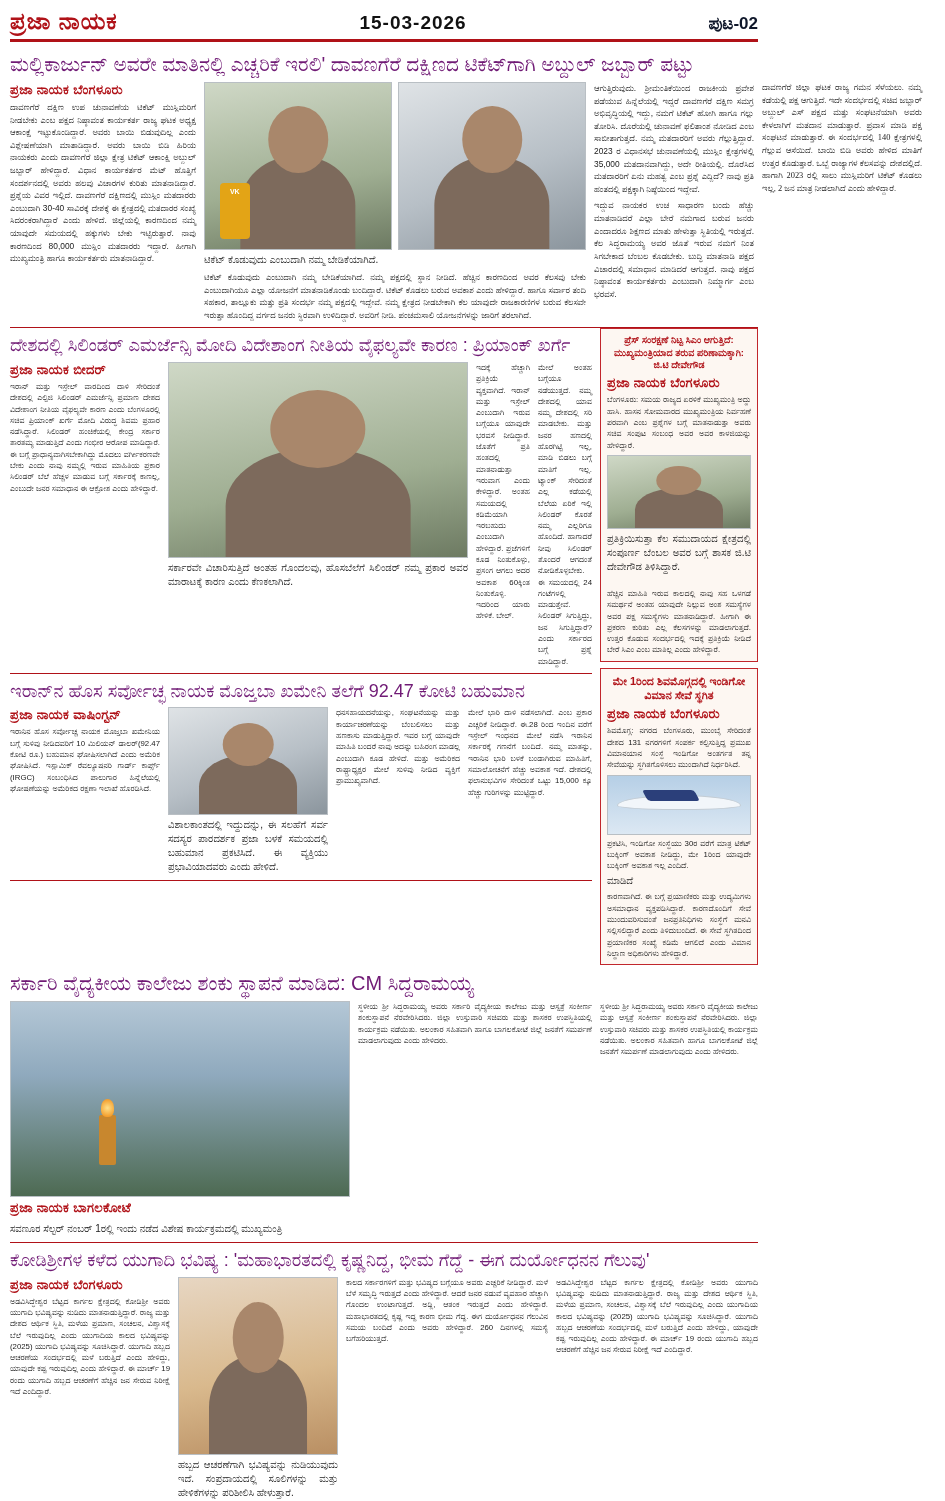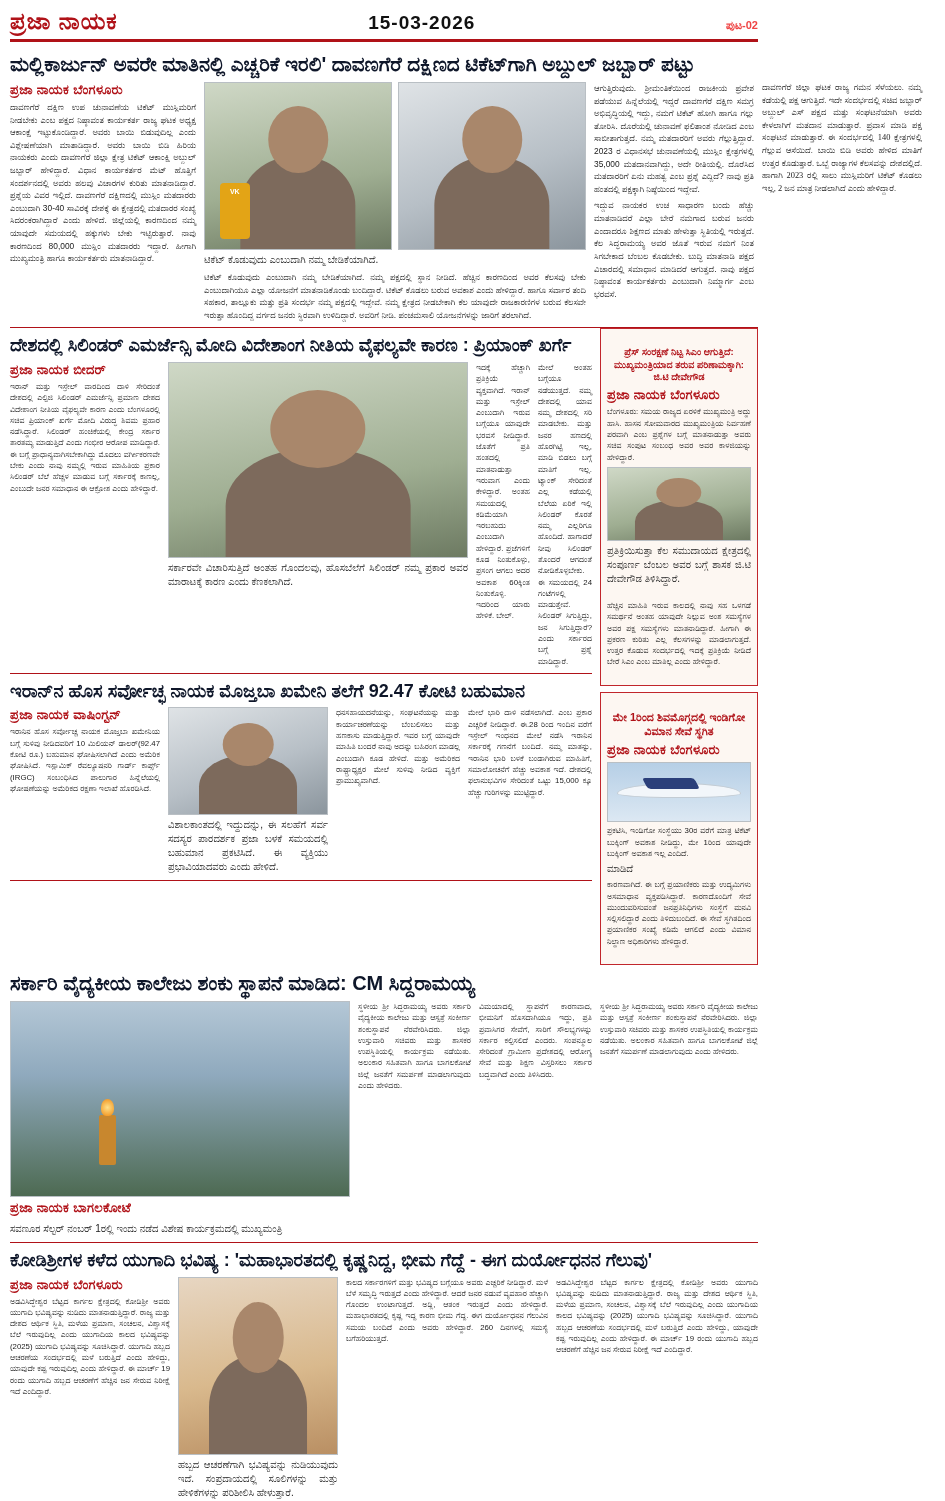--- a/index.html
+++ b/index.html
@@ -31,29 +31,29 @@
     font-weight: bold;
     letter-spacing: 1px;
   }
   .date {
     font-size: 19px;
     font-weight: bold;
     color: #111;
     letter-spacing: 1px;
   }
   .pageno {
-    font-size: 11px;
+    font-size: 17px;
     font-weight: bold;
-    color: #ef4444;
+    color: #0f172a;
   }
   
   .section { border-bottom: 1.5px solid #b01218; padding: 4px 0 6px 0; }
   .headline {
-    color: #0f172a;
-    font-weight: bold;
+    color: #701a75;
+    font-weight: normal;
     line-height: 1.25;
     margin: 2px 0 5px 0;
   }
   .h-xl { font-size: 20px; }
   .h-lg { font-size: 18px; }
   .byline {
     color: #b01218;
     font-size: 13px;
     font-weight: bold;
     margin-bottom: 3px;
@@ -136,21 +136,21 @@
     background: linear-gradient(180deg,#cfd6de,#6a747e);
     clip-path: polygon(40% 0,60% 0,78% 100%,22% 100%);
   }
   .glow {
     position:absolute; left:20%; bottom:4%; width:60%; height:28%;
     background: radial-gradient(ellipse at center, rgba(255,200,90,.55), rgba(255,200,90,0) 70%);
   }
   
   .boxed {
     border: 1px solid #c1262c;
-    padding: 17px 6px;
+    padding: 5px 6px;
     background: #fdf7f2;
   }
   .boxhead {
     color:#b01218; font-weight:bold; font-size:9.5px;
     line-height:1.3; margin-bottom:4px; text-align:center;
   }
   .caption {
     font-size: 10px; line-height:1.4; color:#222; margin-top:3px;
     text-align: justify;
   }
@@ -258,20 +258,25 @@
         <div class="byline">ಪ್ರಜಾ ನಾಯಕ ಬೆಂಗಳೂರು</div>
         <div class="body-text tiny">ಬೆಂಗಳೂರು: ಸಮಯ ರಾಜ್ಯದ ಏರಳಿಕೆ ಮುಖ್ಯಮಂತ್ರಿ ಅದ್ದು ಹಾಸಿ. ಹಾಸನ ಸೋಮವಾರದ ಮುಖ್ಯಮಂತ್ರಿಯ ನಿರ್ವಹಣೆ ಪರವಾಗಿ ಎಂಬ ಪ್ರಶ್ನೆಗಳ ಬಗ್ಗೆ ಮಾತನಾಡುತ್ತಾ ಅವರು ಸಚಿವ ಸಂಪುಟ ಸಂಬಂಧ ಅವರ ಅವರ ಕಾಳಜಿಯನ್ನು ಹೇಳಿದ್ದಾರೆ.</div>
         <div class="photo ph-face ph-grad-a" style="height:74px; margin-top:4px;"></div>
         <div class="caption">ಪ್ರತಿಕ್ರಿಯಿಸುತ್ತಾ ಕೆಲ ಸಮುದಾಯದ ಕ್ಷೇತ್ರದಲ್ಲಿ ಸಂಪೂರ್ಣ ಬೆಂಬಲ ಅವರ ಬಗ್ಗೆ ಶಾಸಕ ಜಿ.ಟಿ ದೇವೇಗೌಡ ತಿಳಿಸಿದ್ದಾರೆ.</div>
         <div class="body-text tiny" style="margin-top:14px;">ಹೆಚ್ಚಿನ ಮಾಹಿತಿ ಇರುವ ಕಾಲದಲ್ಲಿ ನಾವು ಸಹ ಒಳಗಡೆ ಸಮರ್ಥನೆ ಅಂತಹ ಯಾವುದೇ ನಿಲ್ಲುವ ಅಂಶ ಸಮಸ್ಯೆಗಳ ಅವರ ಪಕ್ಷ ಸಮಸ್ಯೆಗಳು ಮಾತನಾಡಿದ್ದಾರೆ. ಹೀಗಾಗಿ ಈ ಪ್ರಕರಣ ಕುರಿತು ಎಲ್ಲ ಕೆಲಸಗಳನ್ನು ಮಾಡಲಾಗುತ್ತದೆ. ಉತ್ತರ ಕೊಡುವ ಸಂದರ್ಭದಲ್ಲಿ ಇದಕ್ಕೆ ಪ್ರತಿಕ್ರಿಯೆ ನೀಡಿದೆ ಬೇರೆ ಸಿಎಂ ಎಂಬ ಮಾತಿಲ್ಲ ಎಂದು ಹೇಳಿದ್ದಾರೆ.</div>
       </div>
 
       <div class="boxed" style="margin-top:6px;">
         <div class="boxhead" style="font-size:11px;">ಮೇ 1ರಿಂದ ಶಿವಮೊಗ್ಗದಲ್ಲಿ ಇಂಡಿಗೋ ವಿಮಾನ ಸೇವೆ ಸ್ಥಗಿತ</div>
         <div class="byline">ಪ್ರಜಾ ನಾಯಕ ಬೆಂಗಳೂರು</div>
+        <div class="cols">
+          <div class="col">
+              <div class="body-text tiny">ಶಿವಮೊಗ್ಗ: ನಗರದ ಬೆಂಗಳೂರು, ಮುಂಬೈ ಸೇರಿದಂತೆ ದೇಶದ 131 ನಗರಗಳಿಗೆ ಸಂಪರ್ಕ ಕಲ್ಪಿಸುತ್ತಿದ್ದ ಪ್ರಮುಖ ವಿಮಾನಯಾನ ಸಂಸ್ಥೆ ಇಂಡಿಗೋ ಅಂತರ್ಗತ ತನ್ನ ಸೇವೆಯನ್ನು ಸ್ಥಗಿತಗೊಳಿಸಲು ಮುಂದಾಗಿದೆ ನಿರ್ಧರಿಸಿದೆ.</div>
+            </div>
+        </div>
         <div class="photo ph-plane" style="height:60px; margin-top:4px;">
           <div class="plane"></div>
         </div>
         <div class="cols" style="margin-top:3px;">
           <div class="col">
               <div class="body-text tiny">ಪ್ರಕಟಿಸಿ, ಇಂಡಿಗೋ ಸಂಸ್ಥೆಯು 30ರ ವರೆಗೆ ಮಾತ್ರ ಟಿಕೆಟ್ ಬುಕ್ಕಿಂಗ್ ಅವಕಾಶ ನೀಡಿದ್ದು, ಮೇ 1ರಿಂದ ಯಾವುದೇ ಬುಕ್ಕಿಂಗ್ ಅವಕಾಶ ಇಲ್ಲ ಎಂದಿದೆ.</div>
             </div>
         </div>
         <div class="caption">ಮಾಡಿದೆ</div>
         <div class="body-text tiny" style="margin-top:3px;">ಕಾರಣವಾಗಿದೆ. ಈ ಬಗ್ಗೆ ಪ್ರಯಾಣಿಕರು ಮತ್ತು ಉದ್ಯಮಿಗಳು ಅಸಮಾಧಾನ ವ್ಯಕ್ತಪಡಿಸಿದ್ದಾರೆ. ಕಾರಣದೊಂದಿಗೆ ಸೇವೆ ಮುಂದುವರಿಸುವಂತೆ ಜನಪ್ರತಿನಿಧಿಗಳು ಸಂಸ್ಥೆಗೆ ಮನವಿ ಸಲ್ಲಿಸಲಿದ್ದಾರೆ ಎಂದು ತಿಳಿದುಬಂದಿದೆ. ಈ ಸೇವೆ ಸ್ಥಗಿತದಿಂದ ಪ್ರಯಾಣಿಕರ ಸಂಖ್ಯೆ ಕಡಿಮೆ ಆಗಲಿದೆ ಎಂದು ವಿಮಾನ ನಿಲ್ದಾಣ ಅಧಿಕಾರಿಗಳು ಹೇಳಿದ್ದಾರೆ.</div>
@@ -285,23 +290,20 @@
       <div class="col" style="flex:0 0 340px;">
         <div class="photo ph-crowd" style="height:196px;">
           <div class="lamp"></div>
           <div class="flame"></div>
         </div>
         <div class="byline" style="margin-top:3px;">ಪ್ರಜಾ ನಾಯಕ ಬಾಗಲಕೋಟೆ</div>
       </div>
       <div class="col">
           <div class="body-text tiny">ಸ್ಥಳೀಯ ಶ್ರೀ ಸಿದ್ಧರಾಮಯ್ಯ ಅವರು ಸರ್ಕಾರಿ ವೈದ್ಯಕೀಯ ಕಾಲೇಜು ಮತ್ತು ಆಸ್ಪತ್ರೆ ಸಂಕೀರ್ಣ ಶಂಕುಸ್ಥಾಪನೆ ನೆರವೇರಿಸಿದರು. ಜಿಲ್ಲಾ ಉಸ್ತುವಾರಿ ಸಚಿವರು ಮತ್ತು ಶಾಸಕರ ಉಪಸ್ಥಿತಿಯಲ್ಲಿ ಕಾರ್ಯಕ್ರಮ ನಡೆಯಿತು. ಅಲಂಕಾರ ಸಹಿತವಾಗಿ ಹಾಗೂ ಬಾಗಲಕೋಟೆ ಜಿಲ್ಲೆ ಜನತೆಗೆ ಸಮರ್ಪಣೆ ಮಾಡಲಾಗುವುದು ಎಂದು ಹೇಳಿದರು.</div>
         </div>
-      <div class="col">
-          <div class="body-text tiny">ವಿಮಯಾದಲ್ಲಿ ಸ್ಥಾಪನೆಗೆ ಕಾರಣವಾದ, ಭೀಮನಿಗೆ ಹೊಸದಾಗಿಯೂ ಇದ್ದು, ಪ್ರತಿ ಪ್ರವಾಸಿಗರ ಸೇವೆಗೆ, ಸಾರಿಗೆ ಸೌಲಭ್ಯಗಳನ್ನು ಸರ್ಕಾರ ಕಲ್ಪಿಸಲಿದೆ ಎಂದರು. ಸಂಪನ್ಮೂಲ ಸೇರಿದಂತೆ ಗ್ರಾಮೀಣ ಪ್ರದೇಶದಲ್ಲಿ ಆರೋಗ್ಯ ಸೇವೆ ಮತ್ತು ಶಿಕ್ಷಣ ವಿಸ್ತರಿಸಲು ಸರ್ಕಾರ ಬದ್ಧವಾಗಿದೆ ಎಂದು ತಿಳಿಸಿದರು.</div>
-        </div>
       <div class="col" style="flex:0 0 158px;">
         <div class="body-text tiny">ಸ್ಥಳೀಯ ಶ್ರೀ ಸಿದ್ಧರಾಮಯ್ಯ ಅವರು ಸರ್ಕಾರಿ ವೈದ್ಯಕೀಯ ಕಾಲೇಜು ಮತ್ತು ಆಸ್ಪತ್ರೆ ಸಂಕೀರ್ಣ ಶಂಕುಸ್ಥಾಪನೆ ನೆರವೇರಿಸಿದರು. ಜಿಲ್ಲಾ ಉಸ್ತುವಾರಿ ಸಚಿವರು ಮತ್ತು ಶಾಸಕರ ಉಪಸ್ಥಿತಿಯಲ್ಲಿ ಕಾರ್ಯಕ್ರಮ ನಡೆಯಿತು. ಅಲಂಕಾರ ಸಹಿತವಾಗಿ ಹಾಗೂ ಬಾಗಲಕೋಟೆ ಜಿಲ್ಲೆ ಜನತೆಗೆ ಸಮರ್ಪಣೆ ಮಾಡಲಾಗುವುದು ಎಂದು ಹೇಳಿದರು.</div>
       </div>
     </div>
     <div class="caption" style="max-width:340px;">ಸವಣೂರ ಸೆಲ್ಟರ್ ನಂಬರ್ 1ರಲ್ಲಿ ಇಂದು ನಡೆದ ವಿಶೇಷ ಕಾರ್ಯಕ್ರಮದಲ್ಲಿ ಮುಖ್ಯಮಂತ್ರಿ</div>
   </div>
 
   <div class="section noborder">
     <div class="headline h-lg">ಕೋಡಿಶ್ರೀಗಳ ಕಳೆದ ಯುಗಾದಿ ಭವಿಷ್ಯ : 'ಮಹಾಭಾರತದಲ್ಲಿ ಕೃಷ್ಣನಿದ್ದ, ಭೀಮ ಗೆದ್ದೆ - ಈಗ ದುರ್ಯೋಧನನ ಗೆಲುವು'</div>
     <div class="cols">

